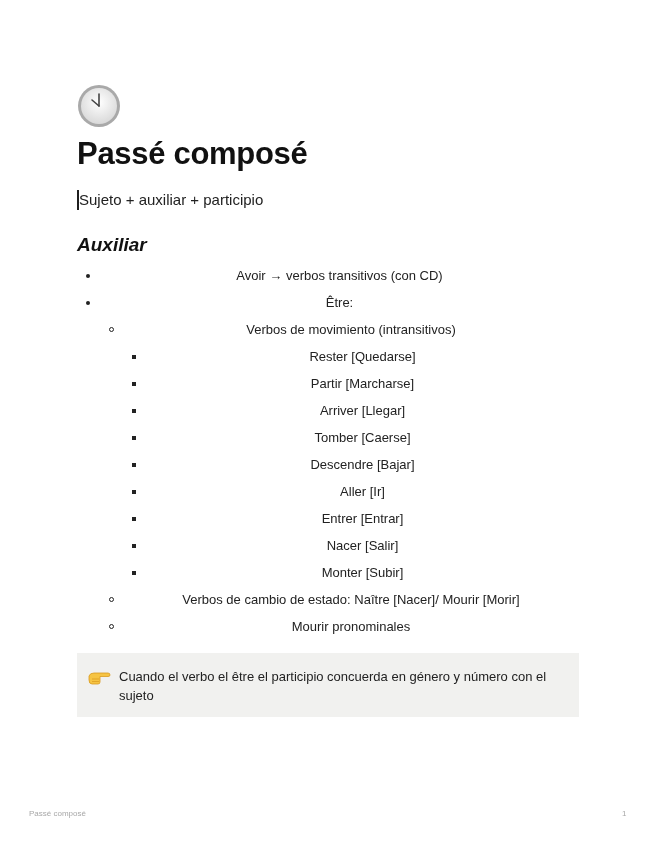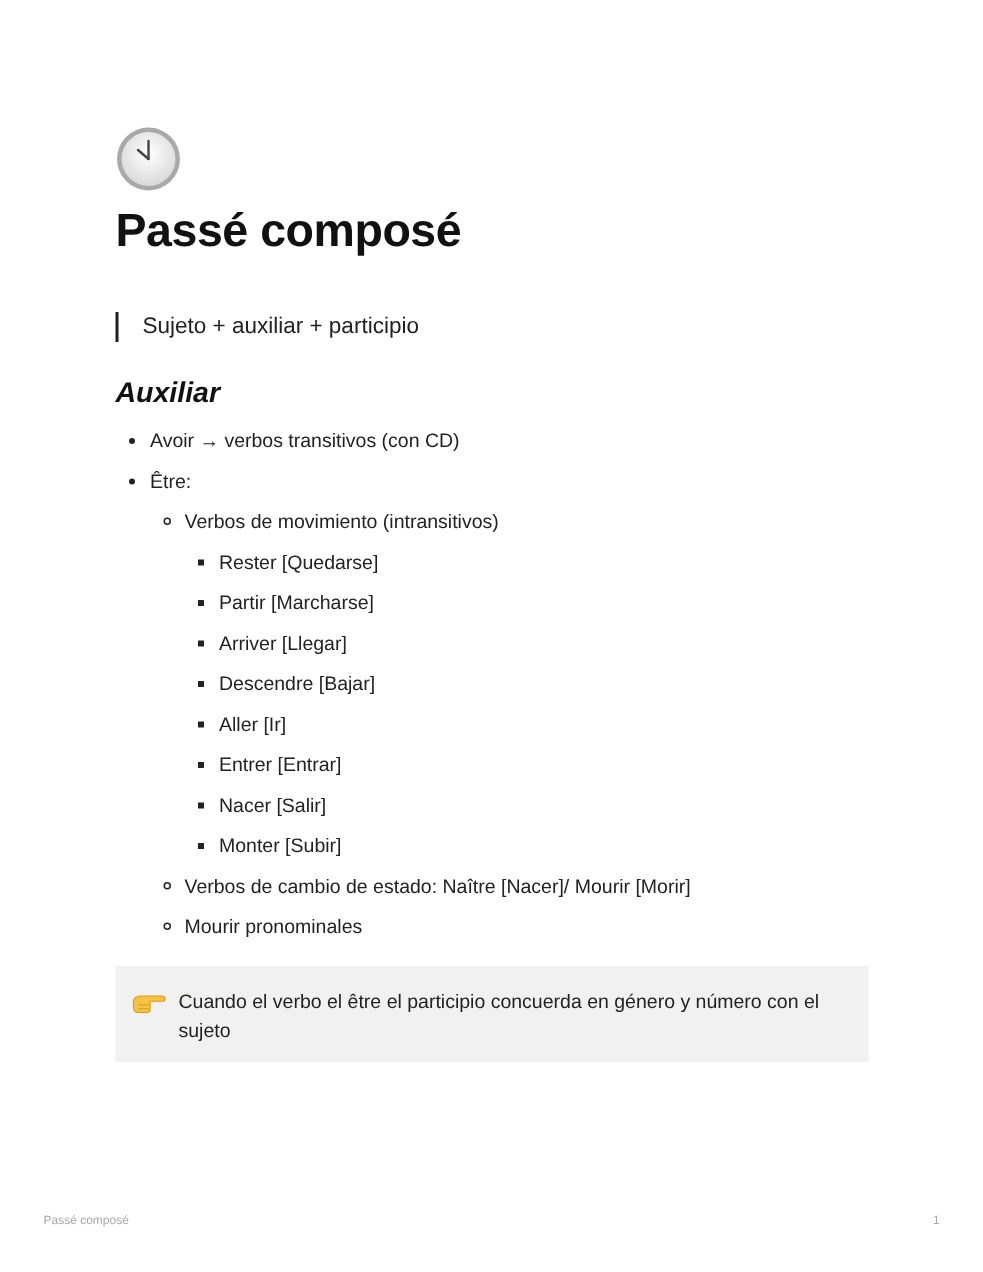--- a/index.html
+++ b/index.html
@@ -1,23 +1,23 @@
 <!DOCTYPE html>
 <html><head>
 <meta charset="utf-8">
 <style>
   html, body { margin:0; padding:0; background:#ffffff; }
   body { width:655px; height:848px; position:relative; overflow:hidden;
          font-family:"Liberation Sans", "DejaVu Sans", sans-serif; color:#1f1f1f; }
   .page { position:absolute; left:77px; top:84px; width:502px; }
   .icon-clock { width:44px; height:44px; display:block; }
   .title { font-size:31px; font-weight:bold; color:#111; margin:6px 0 0 0; letter-spacing:-0.3px; line-height:40px; }
-  .quote { margin-top:34px; border-left:2px solid #1f1f1f; padding-left:16px; font-size:15px; line-height:20px; color:#222; height:20px; }
+  .quote { margin-top:16px; border-left:2px solid #1f1f1f; font-size:15px; line-height:20px; color:#222; height:20px; }
   .h2 { font-size:19px; font-weight:bold; color:#111; margin-top:23px; line-height:24px;font-style:italic; }
-  ul { margin:0; padding:0; list-style:none; }
+  ul { margin:0; padding:0; list-style:none;text-align:center; }
   li { font-size:13px; line-height:17px; color:#222; position:relative; }
   .l1 > li { padding-left:23px; margin-top:10px; }
   .l1 > li > .b { position:absolute; left:9px; top:7px; width:4px; height:4px; border-radius:50%; background:#222; }
   .l2 > li { padding-left:23px; margin-top:10px; }
   .l2 { margin-left:0; }
   .l2 > li > .b { position:absolute; left:9px; top:6px; width:4px; height:4px; border-radius:50%; border:1px solid #222; box-sizing:content-box; width:3px; height:3px; }
   .l3 > li { padding-left:23px; margin-top:10px; }
   .l3 > li > .b { position:absolute; left:9px; top:7px; width:4px; height:4px; background:#222; }
   .callout { margin-top:18px; background:#f1f1ef; padding:14px 16px 12px 10px; display:flex; align-items:flex-start; }
   .callout .ico { width:24px; height:20px; margin-right:8px; flex:none; }
@@ -50,20 +50,21 @@
 
   <ul class="l1">
     <li><span class="b"></span><span>Avoir → verbos transitivos (con CD)</span></li>
     <li><span class="b"></span><span>Être:</span>
       <ul class="l2">
         <li><span class="b"></span><span>Verbos de movimiento (intransitivos)</span>
           <ul class="l3">
             <li><span class="b"></span><span>Rester [Quedarse]</span></li>
             <li><span class="b"></span><span>Partir [Marcharse]</span></li>
             <li><span class="b"></span><span>Arriver [Llegar]</span></li>
+            <li><span class="b"></span><span>Tomber [Caerse]</span></li>
             <li><span class="b"></span><span>Descendre [Bajar]</span></li>
             <li><span class="b"></span><span>Aller [Ir]</span></li>
             <li><span class="b"></span><span>Entrer [Entrar]</span></li>
             <li><span class="b"></span><span>Nacer [Salir]</span></li>
             <li><span class="b"></span><span>Monter [Subir]</span></li>
           </ul>
         </li>
         <li><span class="b"></span><span>Verbos de cambio de estado: Naître [Nacer]/ Mourir [Morir]</span></li>
         <li><span class="b"></span><span>Mourir pronominales</span></li>
       </ul>

